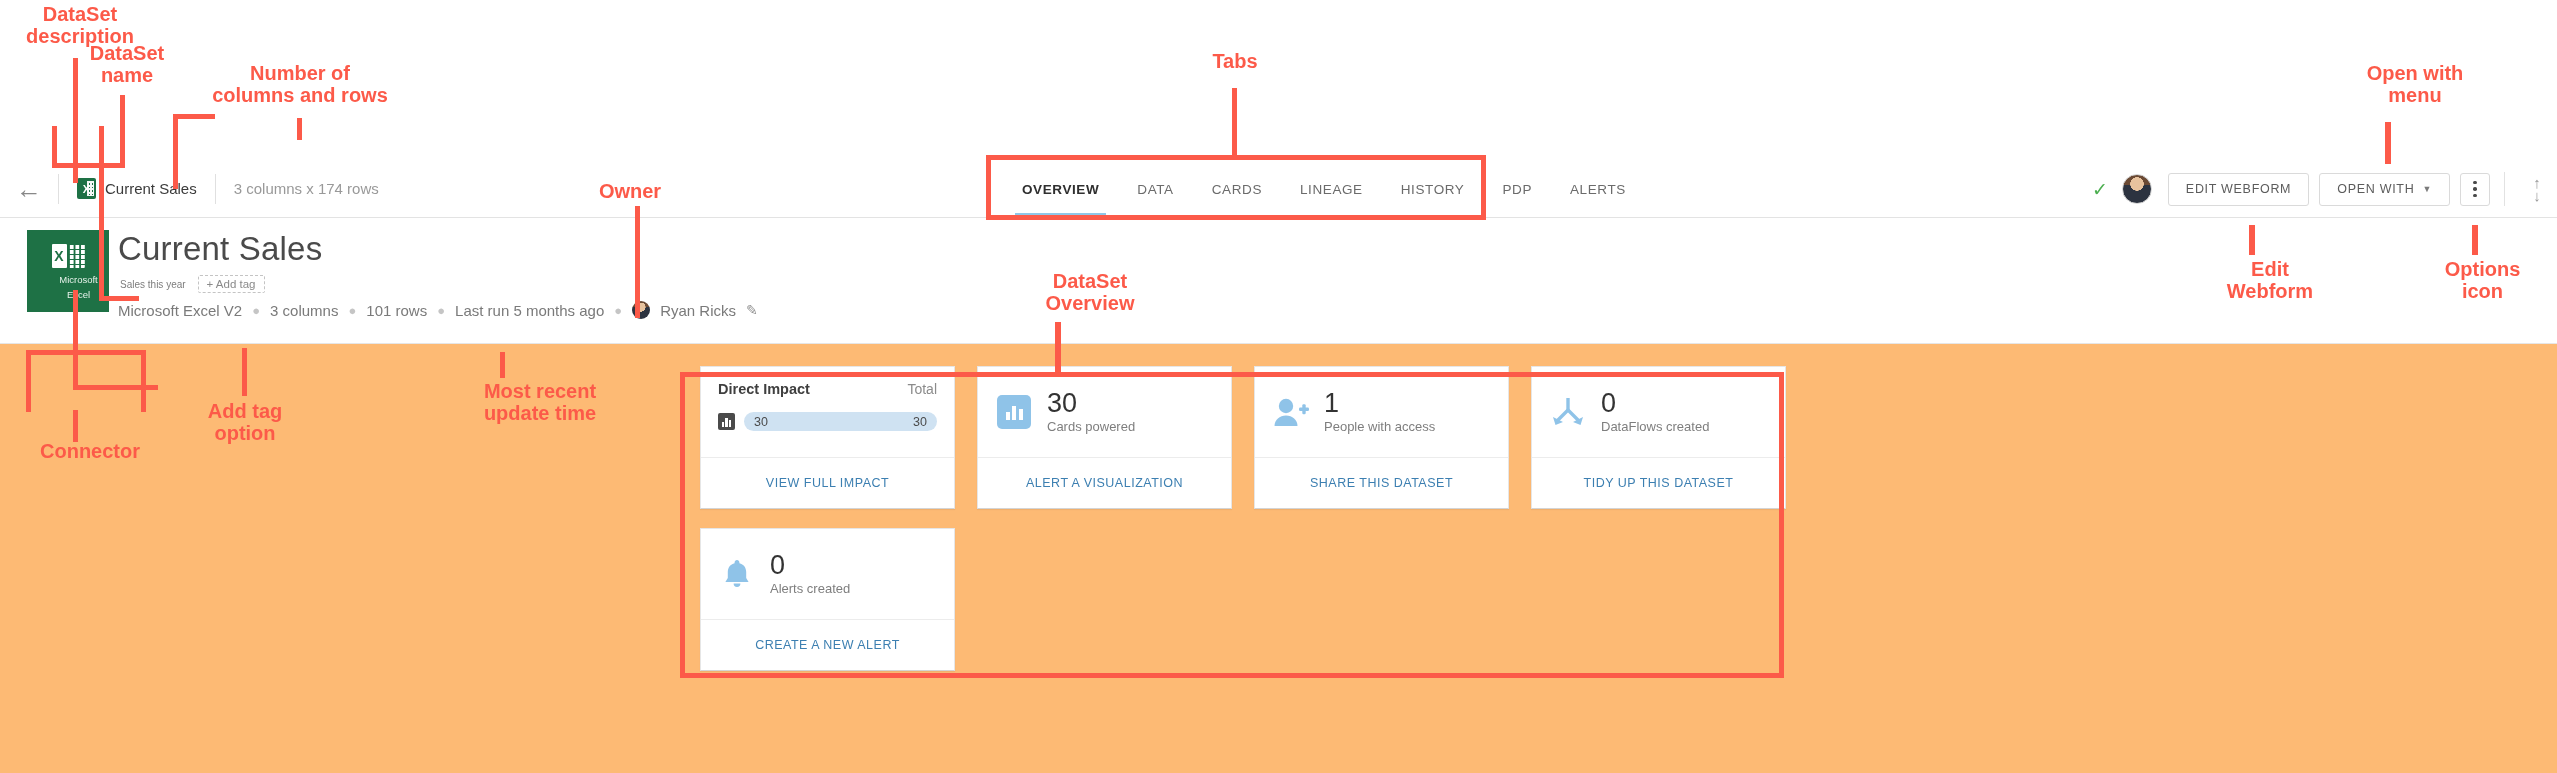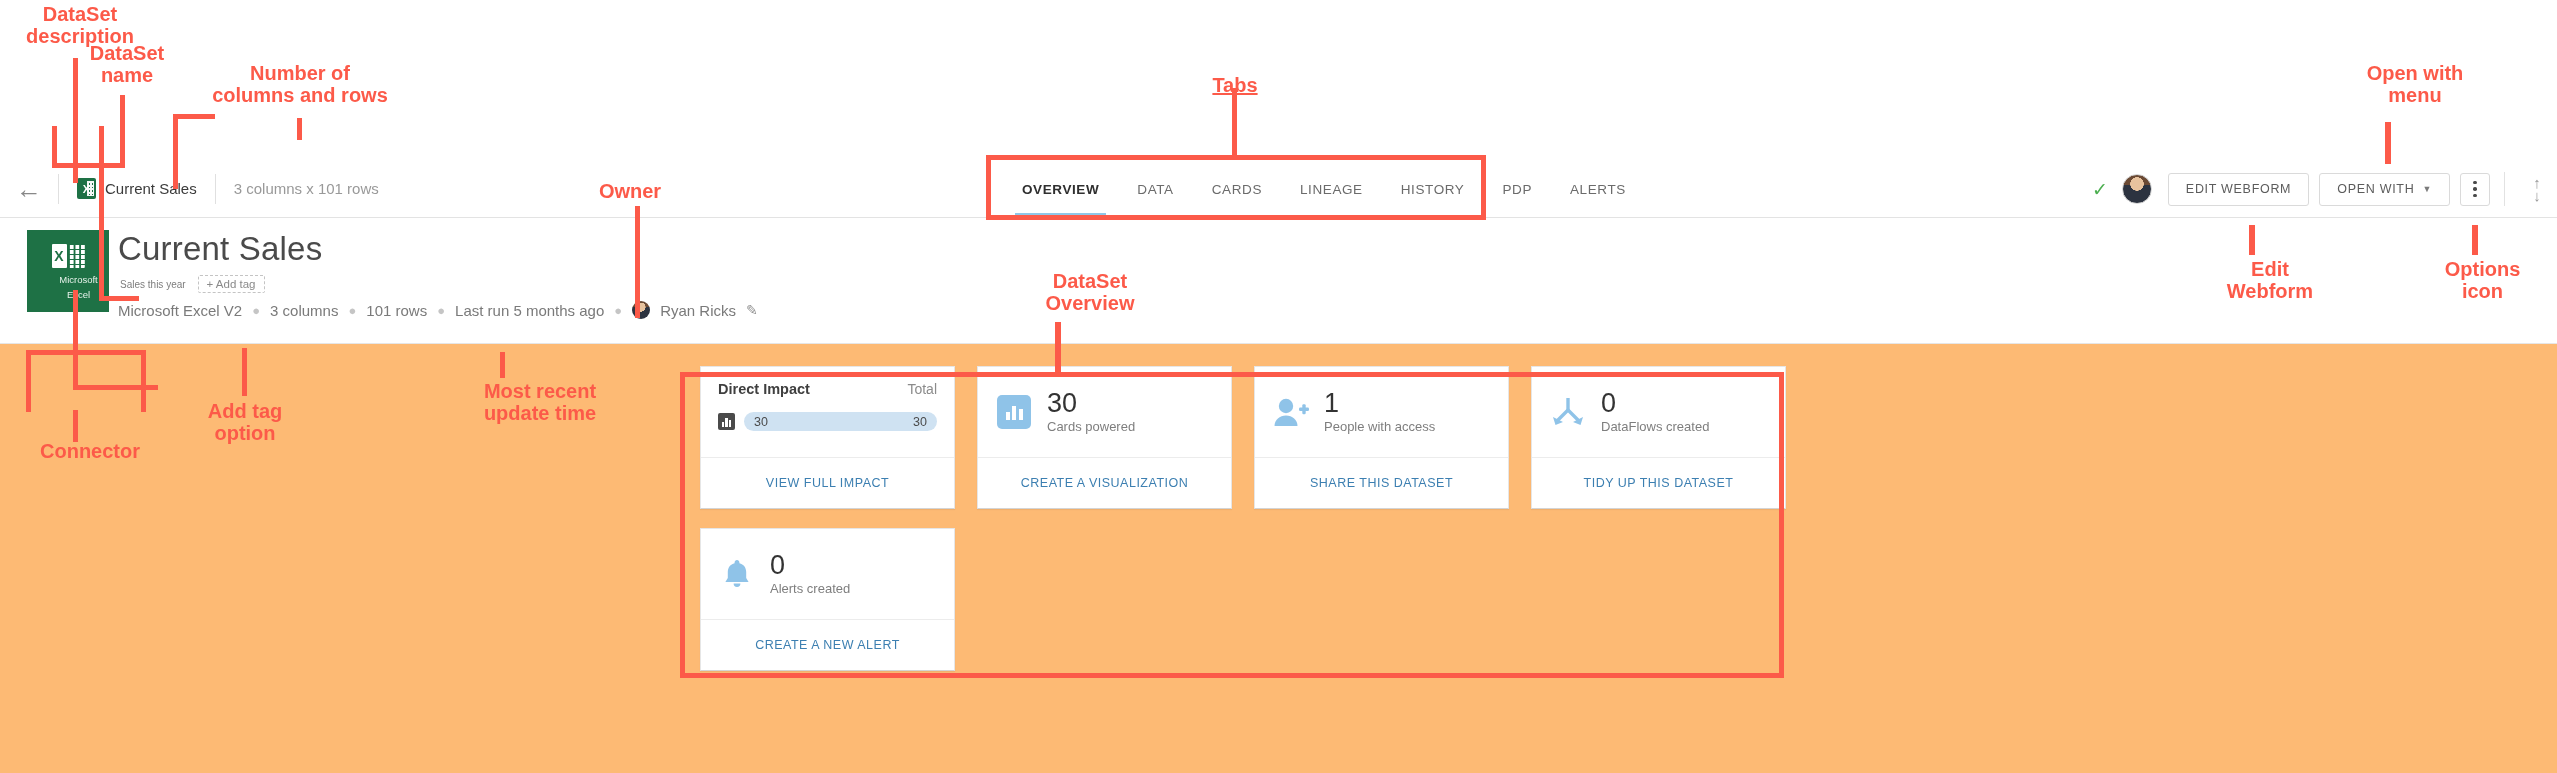--- a/index.html
+++ b/index.html
@@ -155,21 +155,21 @@
   <div class="app">
 
     <div class="topbar">
       <div class="back-arrow">←</div>
       <div class="bc-divider"></div>
       <div class="bc-item">
         <span class="xls-mini">X</span>
         <span class="bc-name">Current Sales</span>
       </div>
       <div class="bc-divider"></div>
-      <div class="bc-meta">3 columns x 101 rows</div>
+      <div class="bc-meta">3 columns x 174 rows</div>
 
       <div class="tabs">
         <div class="tab active">OVERVIEW</div>
         <div class="tab">DATA</div>
         <div class="tab">CARDS</div>
         <div class="tab">LINEAGE</div>
         <div class="tab">HISTORY</div>
         <div class="tab">PDP</div>
         <div class="tab">ALERTS</div>
       </div>
@@ -265,21 +265,21 @@
                       <i></i>
                     </span>
                 </span>
                 <span>
                   <div class="stat-num">30</div>
                   <div class="stat-lab">Cards powered</div>
                 </span>
               </div>
             </div>
             <div class="card-foot">
-              <span class="card-link">CREATE A VISUALIZATION</span>
+              <span class="card-link">ALERT A VISUALIZATION</span>
             </div>
           </div>
 
           <div class="card">
             <div class="card-body">
               <div class="stat-row">
                 <span class="stat-ico">
                   <svg width="38" height="32" viewBox="0 0 38 32" aria-hidden="true">
                     <circle cx="14" cy="10" r="7.2" fill="#8fc3e8"></circle>
                     <path d="M2.5 30c0-6.4 5.2-10.6 11.5-10.6S25.5 23.6 25.5 30z" fill="#8fc3e8"></path>
@@ -365,21 +365,21 @@
     <div class="ln" style="left:99px; top:296px; width:40px; height:5px;"></div>
 
     <div class="ann" style="left:180px; top:62px; width:240px;">Number of
 columns and rows</div>
     <div class="ln" style="left:297px; top:118px; width:5px; height:22px;"></div>
     <div class="corner" style="left:173px; top:114px; width:42px; height:75px;"></div>
 
     <div class="ann" style="left:560px; top:180px; width:140px;">Owner</div>
     <div class="ln" style="left:635px; top:206px; width:5px; height:112px;"></div>
 
-    <div class="ann" style="left:1185px; top:74px; width:100px;text-decoration:underline;">Tabs</div>
+    <div class="ann" style="left:1185px; top:50px; width:100px;">Tabs</div>
     <div class="ln" style="left:1232px; top:88px; width:5px; height:72px;"></div>
     <div class="box" style="left:986px; top:155px; width:500px; height:65px;"></div>
 
     <div class="ann" style="left:2330px; top:62px; width:170px;">Open with
 menu</div>
     <div class="ln" style="left:2385px; top:122px; width:6px; height:42px;"></div>
 
     <div class="ann" style="left:2195px; top:258px; width:150px;">Edit
 Webform</div>
     <div class="ln" style="left:2249px; top:225px; width:6px; height:30px;"></div>

